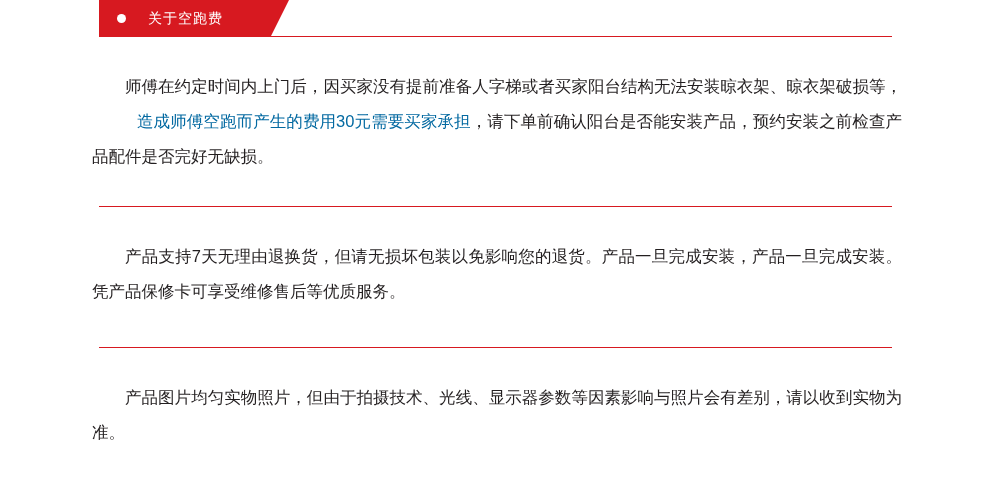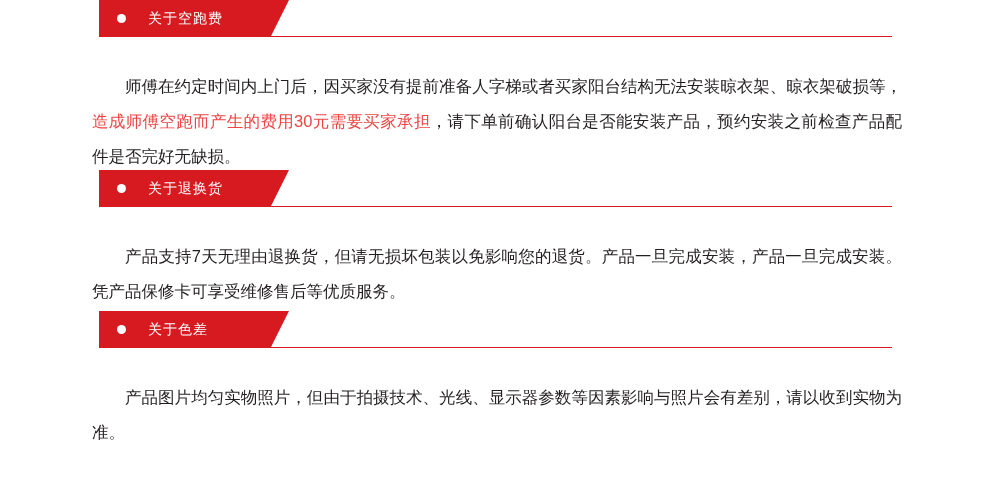--- a/index.html
+++ b/index.html
@@ -80,54 +80,47 @@
     line-height: 35px;
     color: #231f20;
     text-indent: 2em;
     text-align: justify;
   }
   .s1-text { top: 52px; }
   .s2-text { top: 52px; }
   .s3-text { top: 52px; font-family: Liberation Serif, serif; }
 
   .hl {
-    color: #ef4444;
+    color: #0369a1;
+    margin-left: 45px;
   }
 </style>
 </head>
 <body>
 
 <div class="page">
 
   <div class="section section-1">
     <div class="head">
       <div class="tag">
         <span class="tag-dot"></span>
         <span class="tag-title">关于空跑费</span>
       </div>
       <div class="rule"></div>
     </div>
     <p class="body-text s1-text"><span>师傅在约定时间内上门后，因买家没有提前准备人字梯或者买家阳台结构无法安装晾衣架、晾衣架破损等，</span><span class="hl">造成师傅空跑而产生的费用30元需要买家承担</span><span>，请下单前确认阳台是否能安装产品，预约安装之前检查产品配件是否完好无缺损。</span></p>
   </div>
 
   <div class="section section-2">
     <div class="head">
-      <div class="tag">
-        <span class="tag-dot"></span>
-        <span class="tag-title">关于退换货</span>
-      </div>
       <div class="rule"></div>
     </div>
     <p class="body-text s2-text"><span>产品支持7天无理由退换货，但请无损坏包装以免影响您的退货。产品一旦完成安装，产品一旦完成安装。凭产品保修卡可享受维修售后等优质服务。</span><span class="hl"></span><span></span></p>
   </div>
 
   <div class="section section-3">
     <div class="head">
-      <div class="tag">
-        <span class="tag-dot"></span>
-        <span class="tag-title">关于色差</span>
-      </div>
       <div class="rule"></div>
     </div>
     <p class="body-text s3-text"><span>产品图片均匀实物照片，但由于拍摄技术、光线、显示器参数等因素影响与照片会有差别，请以收到实物为准。</span><span class="hl"></span><span></span></p>
   </div>
 
 </div>
 
 </body></html>

